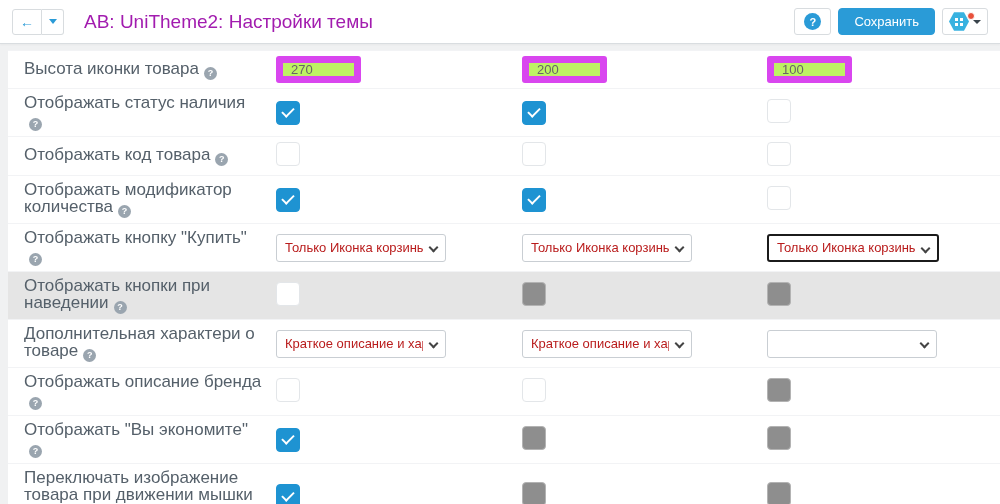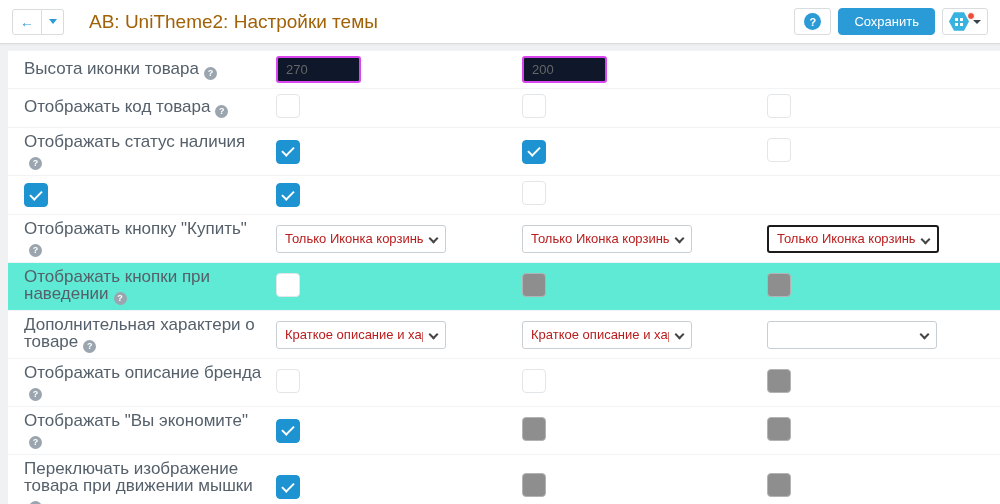--- a/index.html
+++ b/index.html
@@ -14,21 +14,21 @@
   }
   .btn-group { display:flex; }
   .btn {
     background:#fff; border:1px solid #d8dcdf; height:26px;
     display:flex; align-items:center; justify-content:center;
     cursor:pointer; color:#2a9bd7; font-size:14px;
   }
   .btn-back { width:30px; border-radius:3px 0 0 3px; font-weight:bold; }
   .btn-caret { width:22px; border-left:none; border-radius:0 3px 3px 0; }
   .caret-tri { width:0; height:0; border-left:4px solid transparent; border-right:4px solid transparent; border-top:5px solid #2a9bd7; }
-  .page-title { flex:1; margin-left:25px; font-size:19px; color:#a16207; white-space:nowrap; overflow:hidden; }
+  .page-title { flex:1; margin-left:20px; font-size:19px; color:#a21caf; white-space:nowrap; overflow:hidden; }
   .topbar-right { display:flex; align-items:center; gap:7px; }
   .btn-help { width:37px; height:27px; border-radius:3px; }
   .help-circle { width:17px; height:17px; border-radius:50%; background:#2a9bd7; color:#fff; font-size:11px; font-weight:bold; display:flex; align-items:center; justify-content:center; }
   .btn-save {
     background:#2a9bd7; color:#fff; border:1px solid #2a9bd7; height:27px;
     padding:0 15px; border-radius:4px; font-size:13px; cursor:pointer;
     display:flex; align-items:center;
   }
   .btn-module { width:46px; height:27px; border-radius:3px; gap:4px; position:relative; }
   .hexagon { width:20px; height:20px; background:#38b2e0; position:relative;
@@ -40,32 +40,32 @@
   .caret-dark { width:0; height:0; border-left:4px solid transparent; border-right:4px solid transparent; border-top:4px solid #39434b; }
 
   
   .panel { margin:6px 0 15px 8px; background:#fff; min-height:433px; }
   .row {
     display:grid; grid-template-columns:252px 246px 245px auto;
     align-items:center; padding:5px 0 5px 16px; min-height:35px;
     border-bottom:1px solid #f2f3f5; background:#fff;
   }
   .row:first-child { border-top:1px solid #f2f3f5; }
-  .row.hl { background:#5eead4; }
+  .row.hl { background:#e5e5e5; }
   .lbl-cell { padding-right:14px; line-height:17px; }
   .lbl { font-size:17px; color:#55606a; }
   .help-icon {
     display:inline-flex; width:13px; height:13px; border-radius:50%;
     background:#9aa5af; color:#fff; font-size:9px; font-weight:bold;
     align-items:center; justify-content:center; vertical-align:-2px; margin-left:5px; cursor:pointer;
   }
 
   .txt {
-    width:85px; height:27px; border:2px solid #d946ef; border-radius:3px;
-    padding:0 8px; font-size:13px; color:#666; font-family:"Liberation Sans", sans-serif; background:#0f172a;
+    width:85px; height:27px; border:7px solid #d946ef; border-radius:3px;
+    padding:0 8px; font-size:13px; color:#666; font-family:"Liberation Sans", sans-serif; background:#bef264;
   }
 
   .cb { width:24px; height:24px; border-radius:4px; display:inline-flex; align-items:center; justify-content:center; cursor:pointer; }
   .cb[data-state="unchecked"] { background:#fff; border:1px solid #e3e6e9; }
   .cb[data-state="checked"]   { background:#1e93d2; border:1px solid #1e93d2; }
   .cb[data-state="checked"]::after {
     content:""; width:10px; height:5px; border-left:2px solid #fff; border-bottom:2px solid #fff;
     transform:rotate(-45deg) translate(1px,-1px);
   }
   .cb[data-state="disabled"] { background:#8e8e8e; border:1px solid #b3b3b3; cursor:default; }
@@ -109,34 +109,36 @@
       <span class="caret-dark"></span>
     </div>
   </div>
 </div>
 
 <div class="panel" id="panel">
     <div class="row">
       <div class="lbl-cell"><span class="lbl">Высота иконки товара</span><span class="help-icon">?</span></div>
       <div><input class="txt" value="270" style=""></div>
       <div><input class="txt" value="200" style=""></div>
+      <div><input class="txt" value="100" style=""></div>
+    </div>
+    <div class="row">
+      <div class="lbl-cell"><span class="lbl">Отображать статус наличия</span><span class="help-icon">?</span></div>
+      <div><span class="cb" data-state="checked"></span></div>
+      <div><span class="cb" data-state="checked"></span></div>
+      <div><span class="cb" data-state="unchecked"></span></div>
     </div>
     <div class="row">
       <div class="lbl-cell"><span class="lbl">Отображать код товара</span><span class="help-icon">?</span></div>
       <div><span class="cb" data-state="unchecked"></span></div>
       <div><span class="cb" data-state="unchecked"></span></div>
       <div><span class="cb" data-state="unchecked"></span></div>
     </div>
     <div class="row">
-      <div class="lbl-cell"><span class="lbl">Отображать статус наличия</span><span class="help-icon">?</span></div>
-      <div><span class="cb" data-state="checked"></span></div>
-      <div><span class="cb" data-state="checked"></span></div>
-      <div><span class="cb" data-state="unchecked"></span></div>
-    </div>
-    <div class="row">
+      <div class="lbl-cell"><span class="lbl">Отображать модификатор количества</span><span class="help-icon">?</span></div>
       <div><span class="cb" data-state="checked"></span></div>
       <div><span class="cb" data-state="checked"></span></div>
       <div><span class="cb" data-state="unchecked"></span></div>
     </div>
     <div class="row">
       <div class="lbl-cell"><span class="lbl">Отображать кнопку "Купить"</span><span class="help-icon">?</span></div>
       <div>
         <div class="sel">
           <span class="sel-text">Только Иконка корзины</span>
           <span class="sel-caret"></span>

